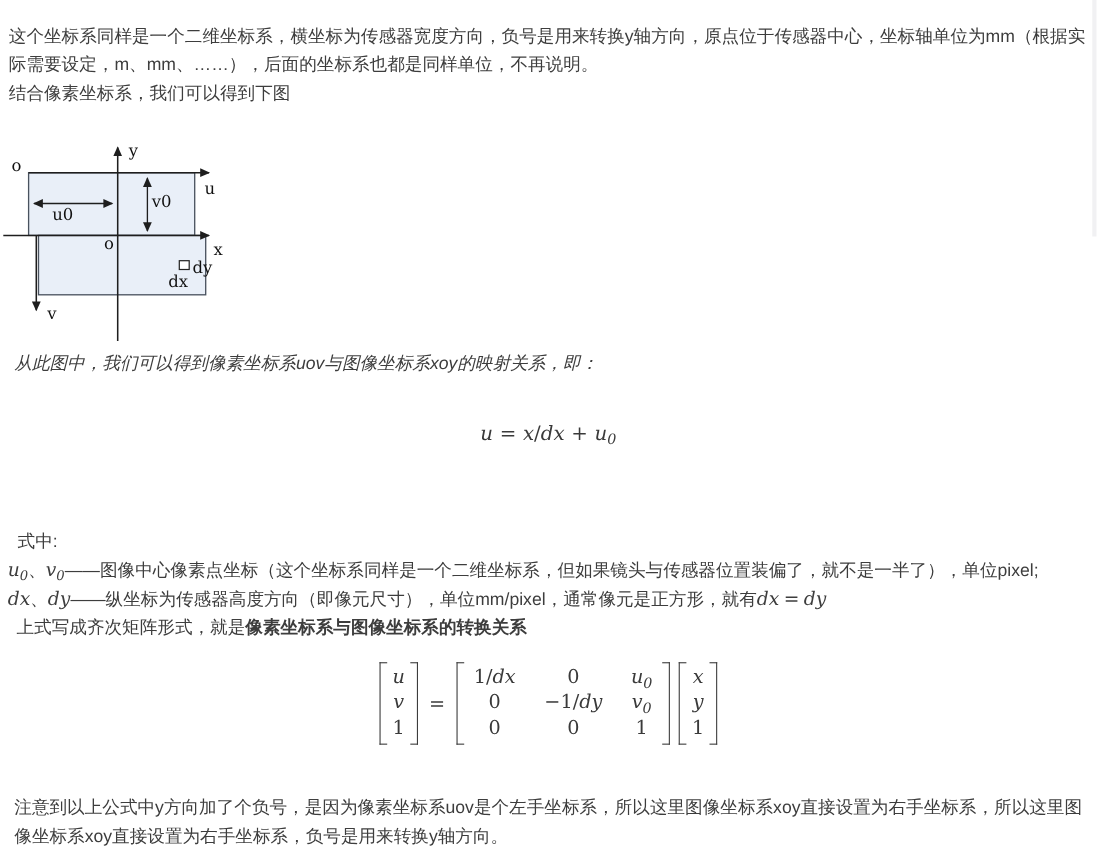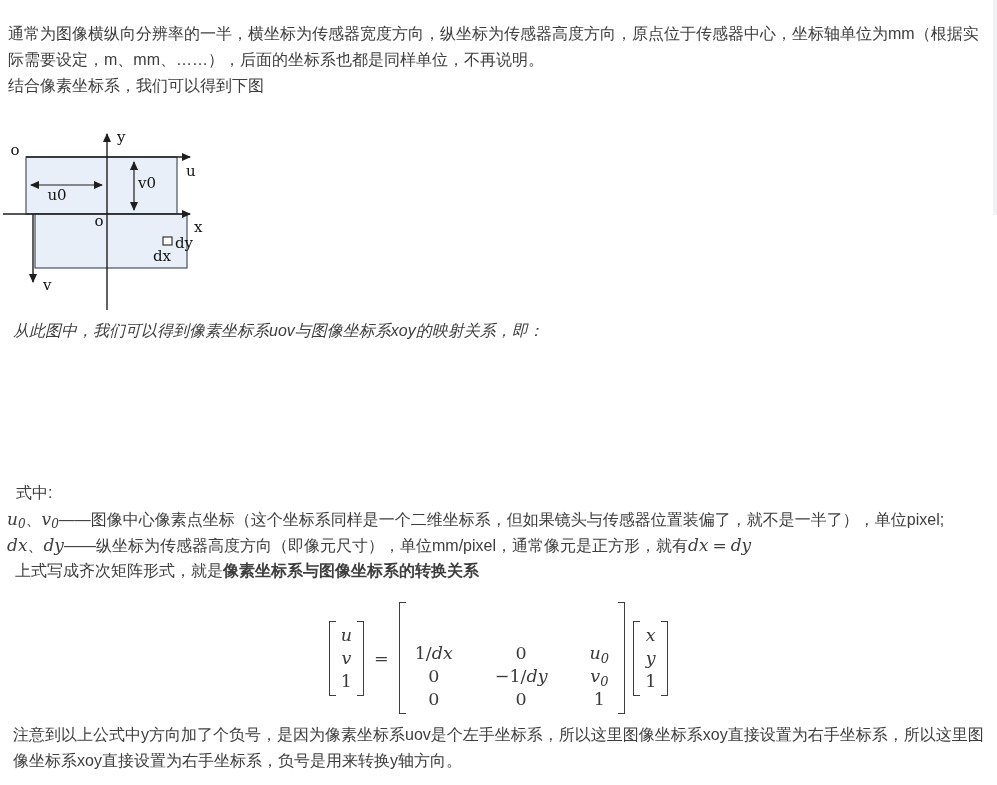--- a/index.html
+++ b/index.html
@@ -62,24 +62,23 @@
   }
   .vec { display: flex; align-items: stretch; }
   .brk { width: 7px; }
   .brk.l { border: 1.8px solid #3d3d3d; border-right: none; }
   .brk.r { border: 1.8px solid #3d3d3d; border-left: none; }
   .vcol { display: flex; flex-direction: column; justify-content: center; padding: 3px 5px; }
   .vcol > span { height: 23px; line-height: 23px; text-align: center; }
   .mgrid {
     display: grid;
     grid-template-columns: auto auto auto;
-    column-gap: 42px;
+    column-gap: 26px;
     align-items: center;
     padding: 3px 9px;
-    margin-top: 37px;
   }
   .mcell { height: 23px; line-height: 23px; text-align: center; }
   .meq { padding: 0 10px; }
 
   .diagram { position: absolute; left: 0; top: 118px; }
   .diagram text {
     font-family: "DejaVu Serif", serif;
     font-size: 15px;
     fill: #111111;
   }
@@ -88,21 +87,21 @@
     position: absolute;
     top: 0; right: 0;
     width: 4px; height: 215px;
     background: #f1f1f3;
   }
   b { font-weight: bold; }
 </style>
 </head>
 <body>
 
-<p class="para" style="left:8px; top:21px; width:982px;">通常为图像横纵向分辨率的一半，横坐标为传感器宽度方向，纵坐标为传感器高度方向，原点位于传感器中心，坐标轴单位为mm（根据实际需要设定，m、mm、……），后面的坐标系也都是同样单位，不再说明。</p>
+<p class="para" style="left:8px; top:21px; width:982px;">这个坐标系同样是一个二维坐标系，横坐标为传感器宽度方向，负号是用来转换y轴方向，原点位于传感器中心，坐标轴单位为mm（根据实际需要设定，m、mm、……），后面的坐标系也都是同样单位，不再说明。</p>
 
 <p class="para" style="left:8px; top:73px; width:982px;">结合像素坐标系，我们可以得到下图</p>
 
 <svg class="diagram" width="232" height="198" viewBox="0 0 232 198">
   <defs>
     <marker id="arE" markerWidth="10" markerHeight="9" refX="8" refY="4" orient="auto" markerUnits="userSpaceOnUse">
       <path d="M0,0 L9,4 L0,8 z" fill="#1e1e1e"></path>
     </marker>
     <marker id="arS" markerWidth="10" markerHeight="9" refX="1" refY="4" orient="auto" markerUnits="userSpaceOnUse">
       <path d="M9,0 L0,4 L9,8 z" fill="#1e1e1e"></path>
@@ -130,20 +129,21 @@
   <text x="43" y="172">v</text>
   <text x="57" y="82" text-anchor="middle">u0</text>
   <text x="138" y="70">v0</text>
   <text x="175" y="130">dy</text>
   <text x="153" y="143">dx</text>
 </svg>
 
 <p class="para" style="left:13px; top:318px; width:975px;font-style:italic;">从此图中，我们可以得到像素坐标系uov与图像坐标系xoy的映射关系，即：</p>
 
 <div class="formula-block" style="top:383px;">
+  <div class="f-line"><span class="fi">u</span><span class="fop">=</span><span class="fi">x</span><span class="fup">/</span><span class="fi">dx</span><span class="fop">+</span><span class="fi">u</span><span class="fsub">0</span></div>
 </div>
 
 <p class="para" style="left:16px; top:480px;">式中:</p>
 
 <p class="para" style="left:7px; top:506px; width:985px;"><span class="mi">u</span><span class="msub">0</span><span>、</span><span class="mi">v</span><span class="msub">0</span><span>——图像中心像素点坐标（这个坐标系同样是一个二维坐标系，但如果镜头与传感器位置装偏了，就不是一半了），单位pixel;</span></p>
 
 <p class="para" style="left:7px; top:532px; width:985px;"><span class="mi">dx</span><span>、</span><span class="mi">dy</span><span>——纵坐标为传感器高度方向（即像元尺寸），单位mm/pixel，通常像元是正方形，就有</span><span class="mi">dx</span><span class="mop">=</span><span class="mi">dy</span></p>
 
 <p class="para" style="left:15px; top:558px; width:977px;"><span>上式写成齐次矩阵形式，就是</span><b>像素坐标系与图像坐标系的转换关系</b></p>
 

